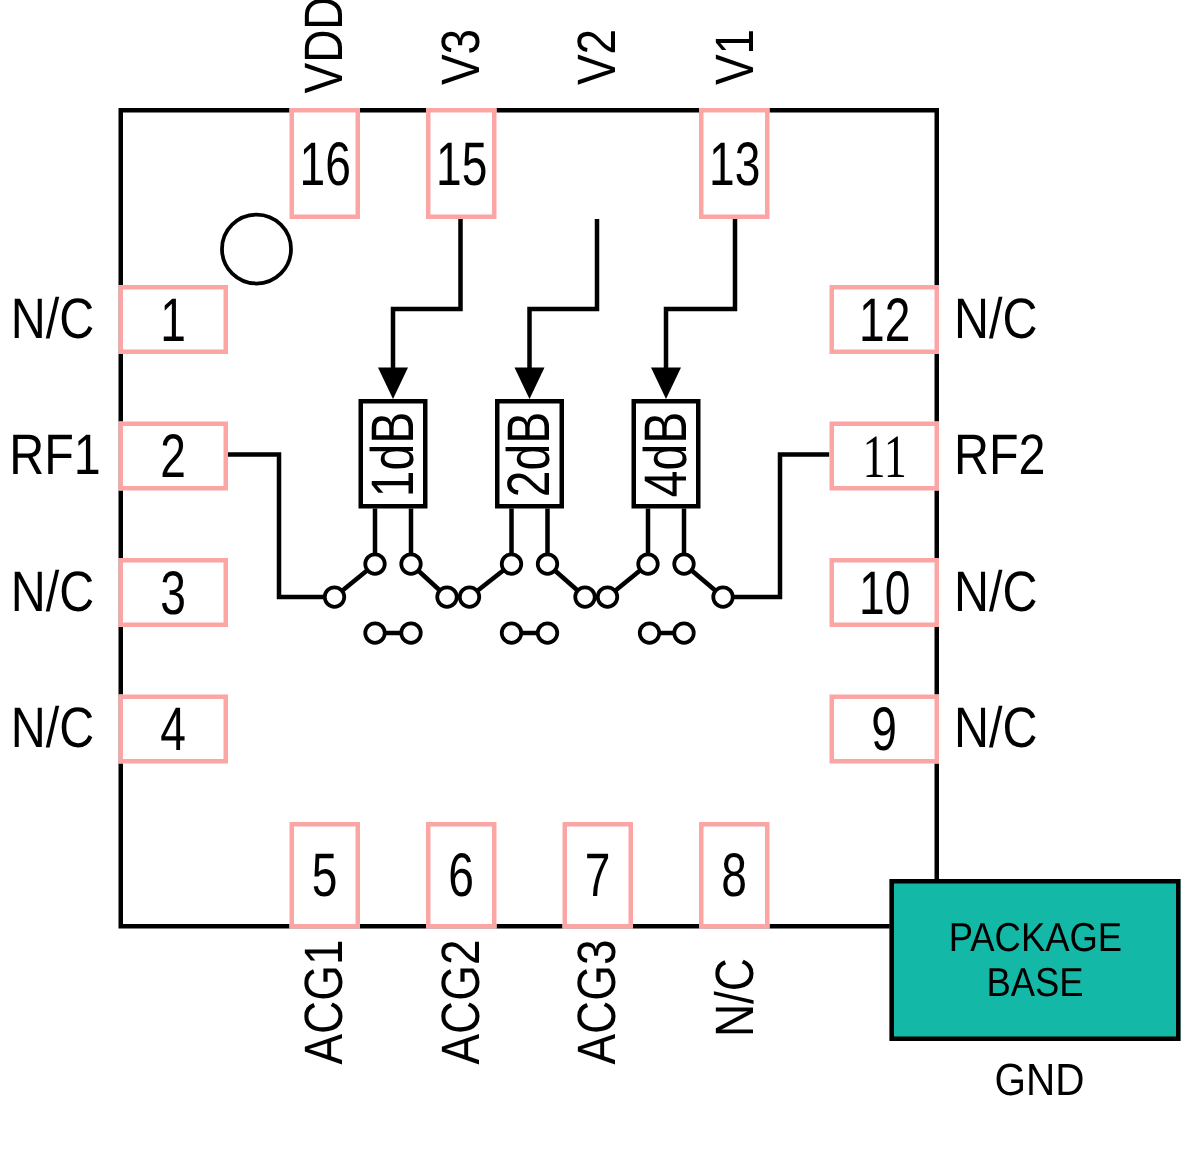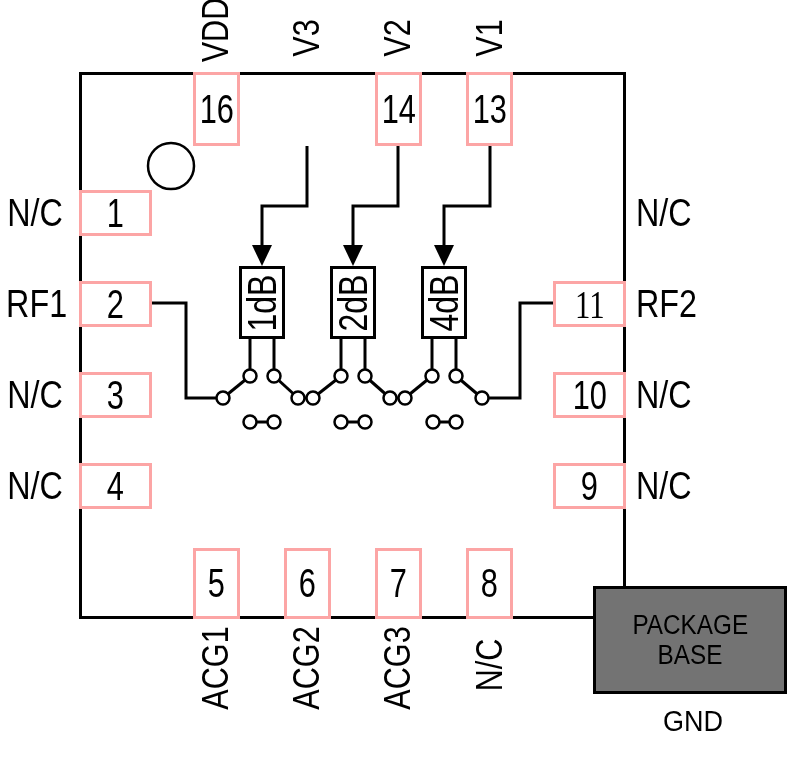--- a/index.html
+++ b/index.html
@@ -58,21 +58,21 @@
   .vlabel-bottom{width:120px;}
   
   svg.wires{position:absolute;left:0;top:0;}
   svg.wires path,svg.wires line{stroke:#000;stroke-width:3;fill:none;}
   svg.wires circle.node{stroke:#000;stroke-width:2.5;fill:#fff;}
   svg.wires circle.marker{stroke:#000;stroke-width:2.5;fill:none;}
   svg.wires polygon{fill:#000;stroke:none;}
   
   .pkg{
     position:absolute;left:593px;top:586px;width:194px;height:108px;
-    border:3px solid #000;box-sizing:border-box;background:#737373;
+    border:3px solid #000;box-sizing:border-box;background:#14b8a6;
     display:flex;flex-direction:column;align-items:center;justify-content:center;
   }
   .pkg span{font-size:27px;line-height:30px;transform:scaleX(0.9);display:block;white-space:nowrap;}
   .gnd{
     position:absolute;left:643px;top:704px;width:100px;text-align:center;
     font-size:30px;transform:scaleX(0.9);
   }
   
   .title{
     position:absolute;left:261px;top:722px;width:186px;height:42px;
@@ -146,22 +146,22 @@
   <div class="att" style="left:239px;"></div>
   <div class="att" style="left:330px;"></div>
   <div class="att" style="left:421px;"></div>
   <div class="blabel" style="left:222px;top:280px;">1dB</div>
   <div class="blabel" style="left:313px;top:280px;">2dB</div>
   <div class="blabel" style="left:404px;top:280px;">4dB</div>
 
   <div class="pin pin-top" style="left:193px;">
       <span class="num">16</span>
     </div>
-  <div class="pin pin-top" style="left:375px;">
-      <span class="num">14</span>
+  <div class="pin pin-top" style="left:284px;">
+      <span class="num">15</span>
     </div>
   <div class="pin pin-top" style="left:466px;text-align:center;">
       <span class="num">13</span>
     </div>
 
   <div class="pin pin-bottom" style="left:193px;">
       <span class="num">5</span>
     </div>
   <div class="pin pin-bottom" style="left:284px;">
       <span class="num">6</span>
@@ -179,20 +179,23 @@
   <div class="pin pin-left" style="top:281px;">
       <span class="num">2</span>
     </div>
   <div class="pin pin-left" style="top:372px;">
       <span class="num">3</span>
     </div>
   <div class="pin pin-left" style="top:463px;">
       <span class="num">4</span>
     </div>
 
+  <div class="pin pin-right" style="top:190px;">
+      <span class="num">12</span>
+    </div>
   <div class="pin pin-right" style="top:281px;font-family:Liberation Serif, serif;">
       <span class="num">11</span>
     </div>
   <div class="pin pin-right" style="top:372px;">
       <span class="num">10</span>
     </div>
   <div class="pin pin-right" style="top:463px;">
       <span class="num">9</span>
     </div>
 

